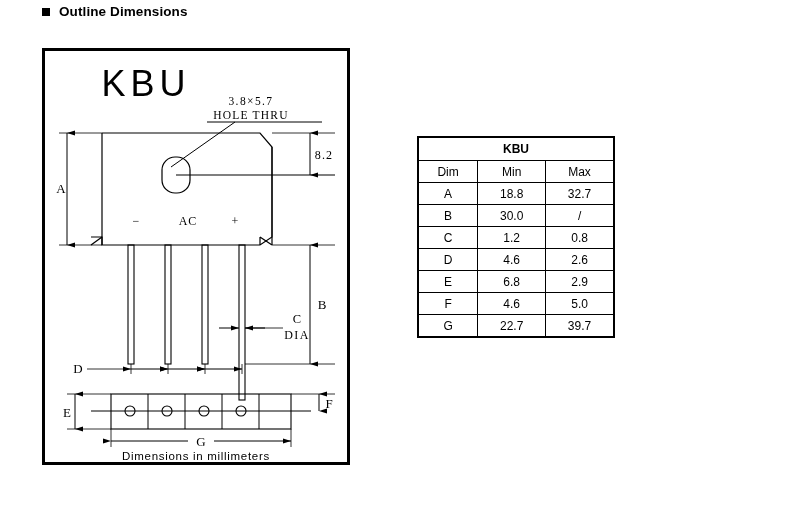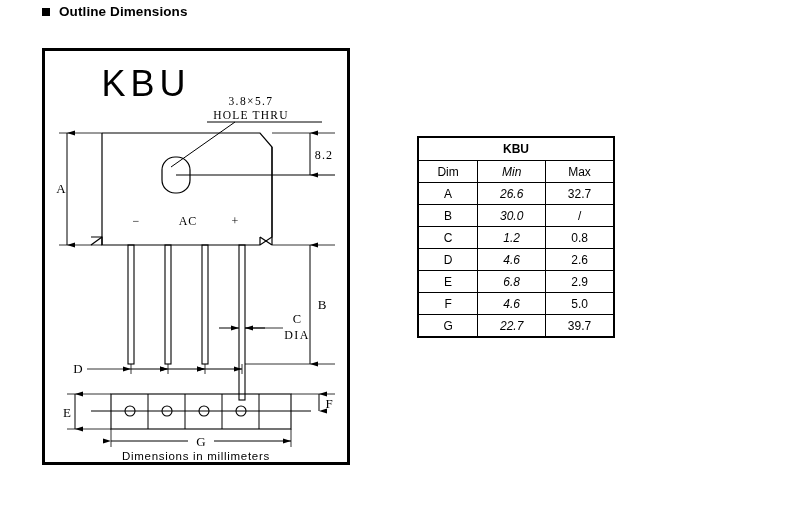--- a/index.html
+++ b/index.html
@@ -77,21 +77,21 @@
     font-weight: normal;
     font-family: "Liberation Sans", sans-serif;
     padding: 0;
   }
   table.dim-table th.part-name {
     font-weight: bold;
     font-size: 12px;
     height: 22px;
   }
   table.dim-table td.dim-col { width: 60px; }
-  table.dim-table td.min-col { width: 69px; font-style: italic; }
+  table.dim-table td.min-col { width: 69px; }
   table.dim-table td.max-col { width: 69px; }
 </style>
 </head>
 <body>
 
 <div id="section-heading">
   <span class="bullet"></span>
   <span class="title">Outline Dimensions</span>
 </div>
 
@@ -216,21 +216,21 @@
       </tr>
       <tr>
         <td class="dim-col">Dim</td>
         <td class="min-col">Min</td>
         <td class="max-col">Max</td>
       </tr>
     </thead>
     <tbody>
       <tr>
         <td class="dim-col">A</td>
-        <td class="min-col">26.6</td>
+        <td class="min-col">18.8</td>
         <td class="max-col">32.7</td>
       </tr>
       <tr>
         <td class="dim-col">B</td>
         <td class="min-col">30.0</td>
         <td class="max-col">/</td>
       </tr>
       <tr>
         <td class="dim-col">C</td>
         <td class="min-col">1.2</td>

